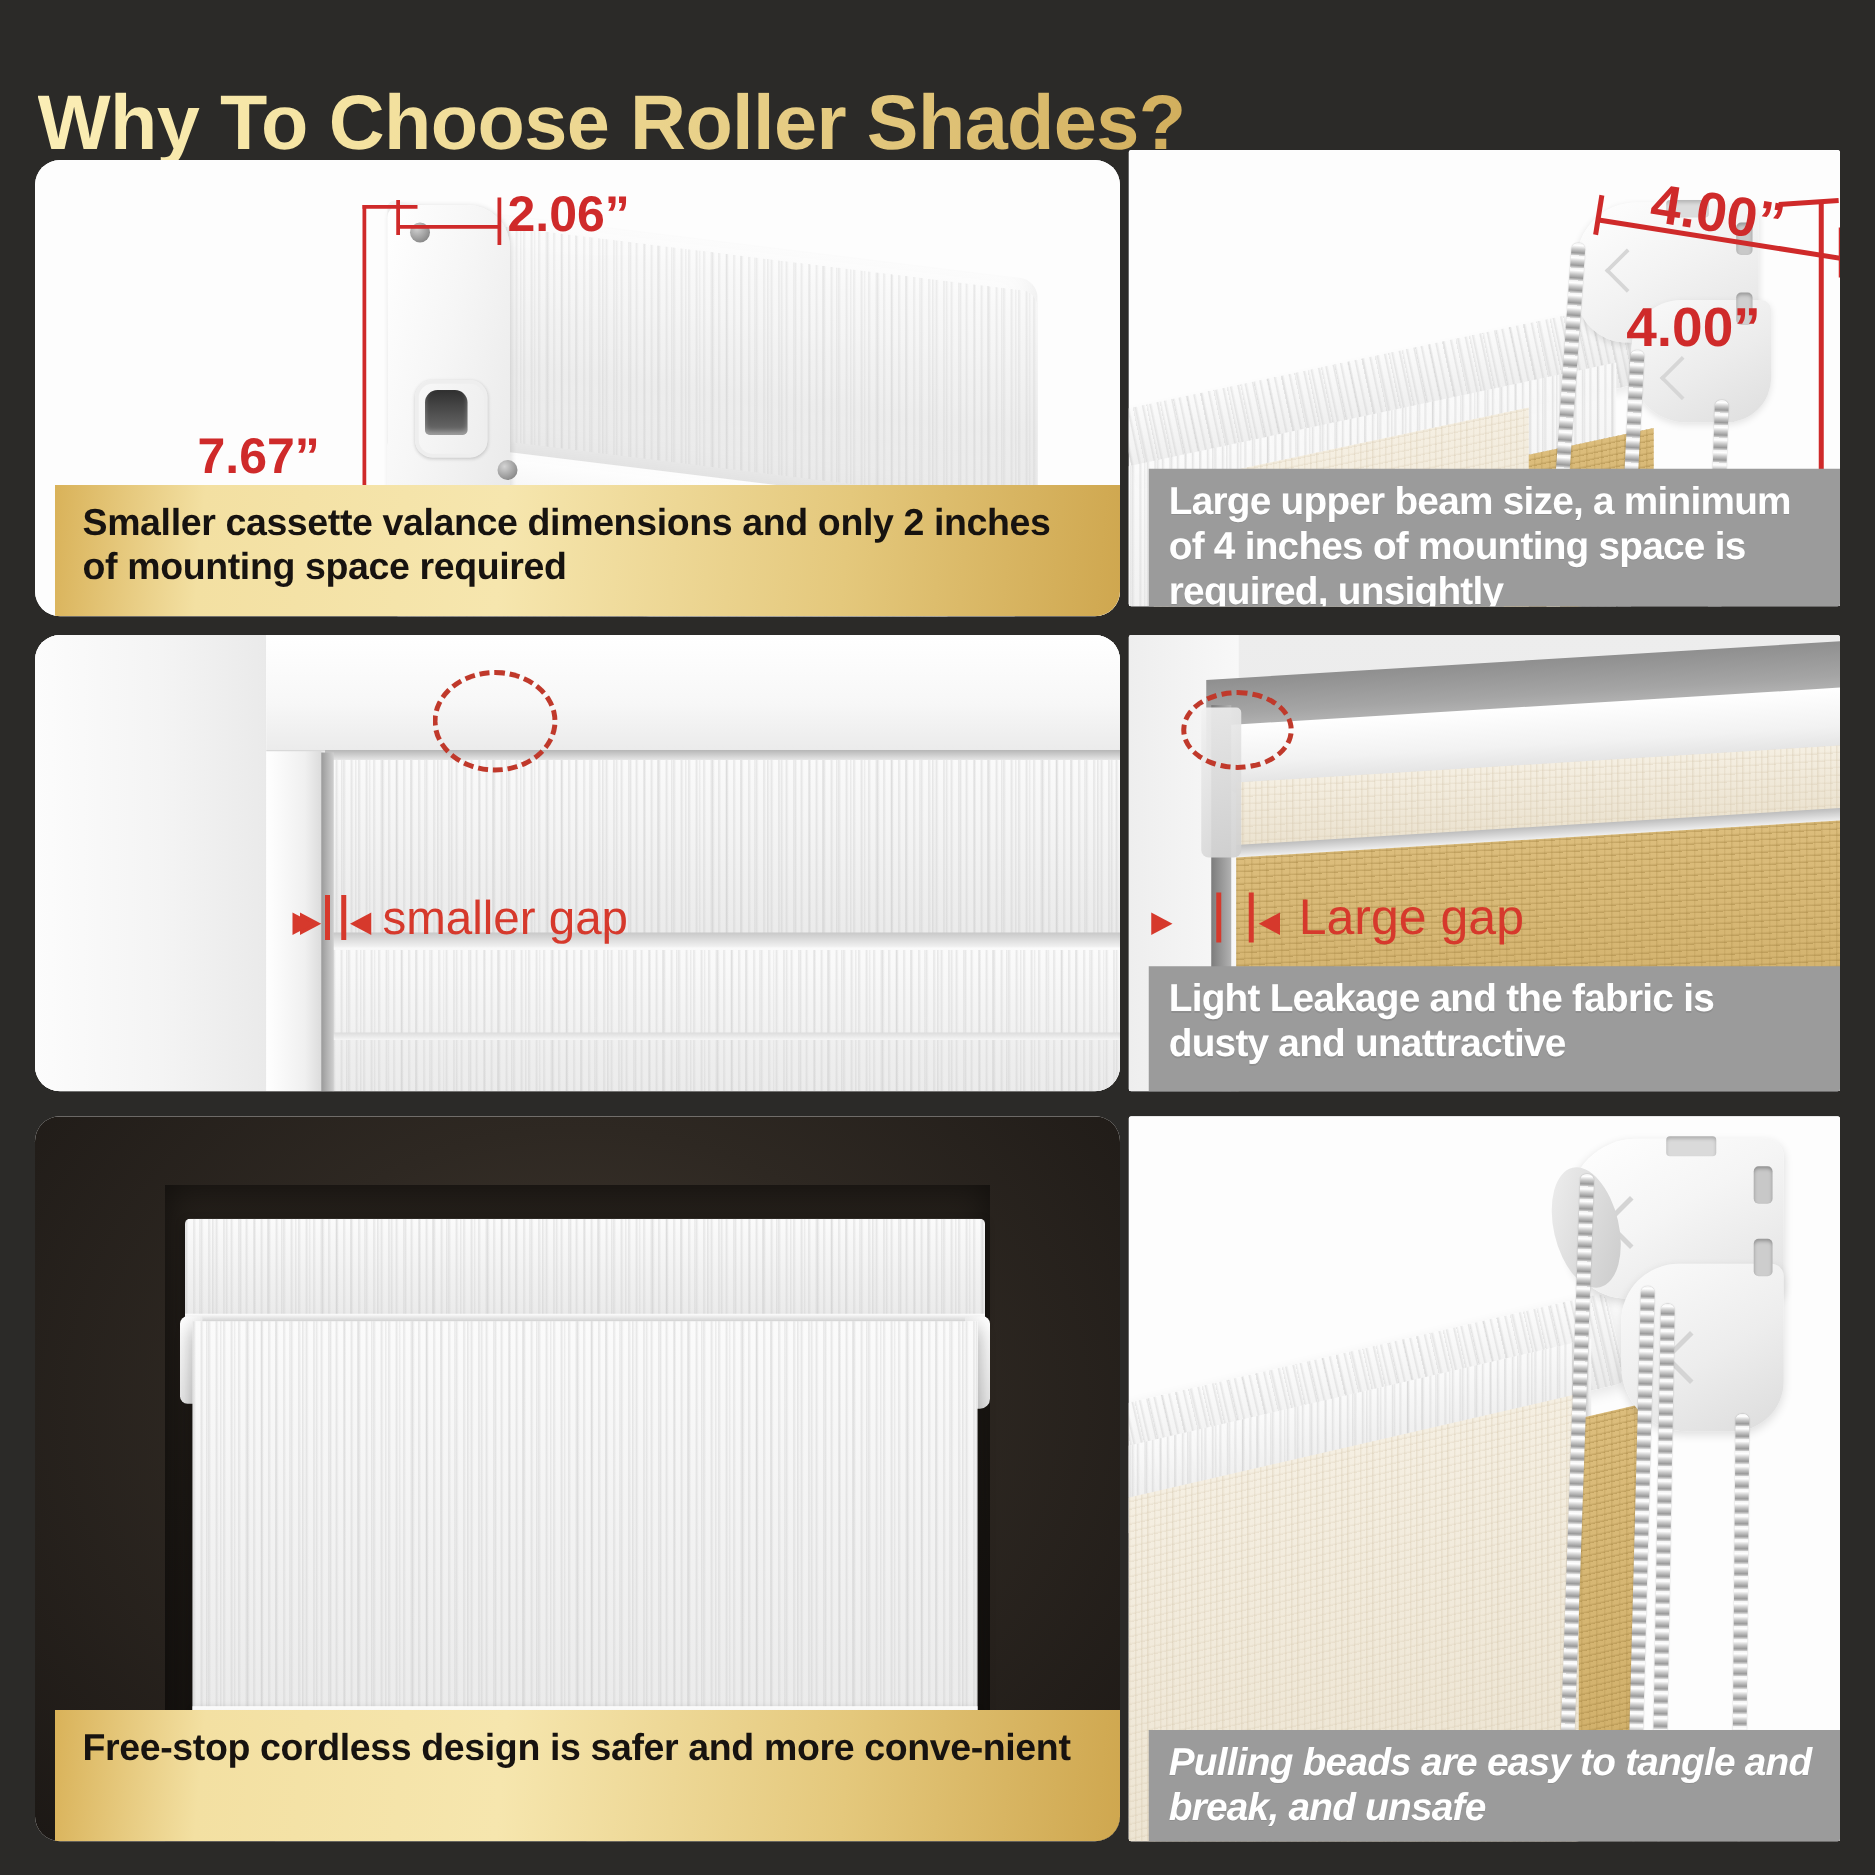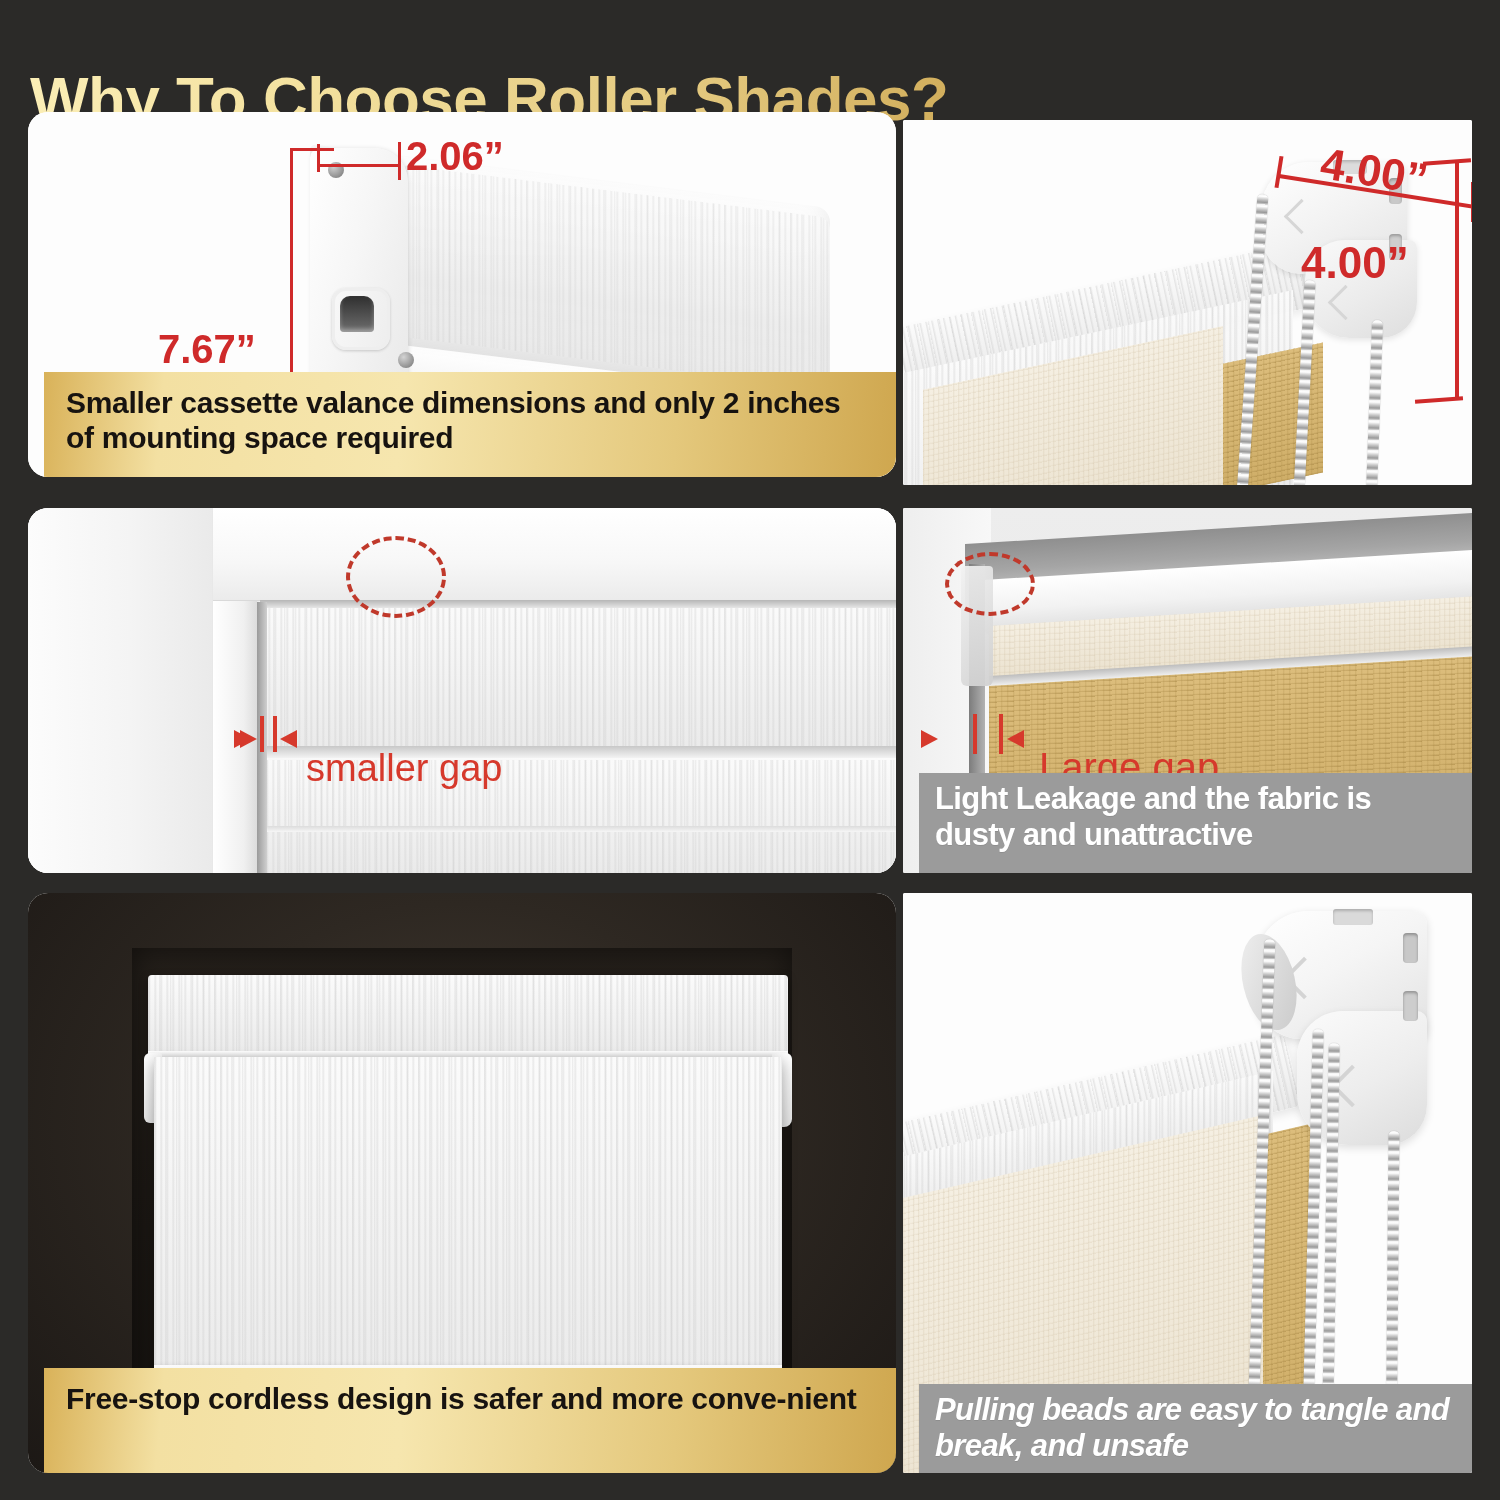--- a/index.html
+++ b/index.html
@@ -113,21 +113,20 @@
     color: #cf2a2a;
     font-weight: bold;
     white-space: nowrap;
   }
   .dim-line { position: absolute; background: #cf2a2a; }
   .gap-label {
     position: absolute;
     color: #d6392c;
     font-weight: normal;
     white-space: nowrap;
-    margin-top: 33px;
   }
   .dashed-ellipse {
     position: absolute;
     border: 4px dashed #c0392b;
     border-radius: 50%;
     background: transparent;
   }
   .arrow-right, .arrow-left {
     position: absolute;
     width: 0; height: 0;
@@ -149,21 +148,21 @@
     box-shadow: 0 0 1px rgba(0,0,0,.35);
   }
 </style>
 </head>
 <body>
 
 <div id="root">
 
   <h1 id="page-title">Why To Choose Roller Shades?</h1>
 
-  <div class="panel left" style="left:28px; top:112px; width:868px; height:365px;">
+  <div class="panel left" style="left:28px; top:128px; width:868px; height:365px;">
     <div class="photo" style="height:365px;">
       <div class="wall-white"></div>
 
       <div style="position:absolute; left:282px; top:32px; width:520px; height:200px;
                   transform: skewY(7deg); transform-origin: left top;
                   border-radius:6px 14px 22px 6px;
                   background:
                     linear-gradient(180deg,#fdfdfd 0%,#f4f4f4 26%,#e6e6e6 62%,#f0f0f0 100%);
                   box-shadow: inset 0 -14px 24px rgba(0,0,0,.08);"></div>
       <div class="fabric-white" style="position:absolute; left:300px; top:44px; width:502px; height:172px;
@@ -261,20 +260,23 @@
       <div class="dim-line" style="left:374px; top:36px; width:4px; height:32px; transform: rotate(9deg);"></div>
       <div class="dim-line" style="left:568px; top:62px; width:4px; height:40px;"></div>
       <div class="dim-label" style="left:418px; top:18px; font-size:44px; transform: rotate(9deg); transform-origin:left center;">4.00”</div>
 
       <div class="dim-line" style="left:552px; top:40px; width:4px; height:240px;"></div>
       <div class="dim-line" style="left:520px; top:40px; width:48px; height:4px; transform: rotate(-4deg);"></div>
       <div class="dim-line" style="left:512px; top:278px; width:48px; height:4px; transform: rotate(-4deg);"></div>
       <div class="dim-label" style="left:398px; top:118px; font-size:44px;">4.00”</div>
     </div>
 
+    <div class="caption gray" style="height:110px;">
+      <span class="caption-text">Large upper beam size, a minimum of 4 inches of mounting space is required, unsightly</span>
+    </div>
   </div>
 
   <div class="panel left" style="left:28px; top:508px; width:868px; height:365px;">
     <div class="photo" style="height:365px;">
       <div class="wall-white" style="background:linear-gradient(90deg,#f7f7f7,#fbfbfb);"></div>
 
       <div style="position:absolute; left:0; top:0; width:185px; height:365px;
                   background: linear-gradient(90deg,#fcfcfc 0%,#f4f4f4 55%,#eaeaea 100%);"></div>
       <div style="position:absolute; left:185px; top:0; width:44px; height:365px;
                   background: linear-gradient(90deg,#ffffff 0%,#f0f0f0 70%,#dcdcdc 100%);

